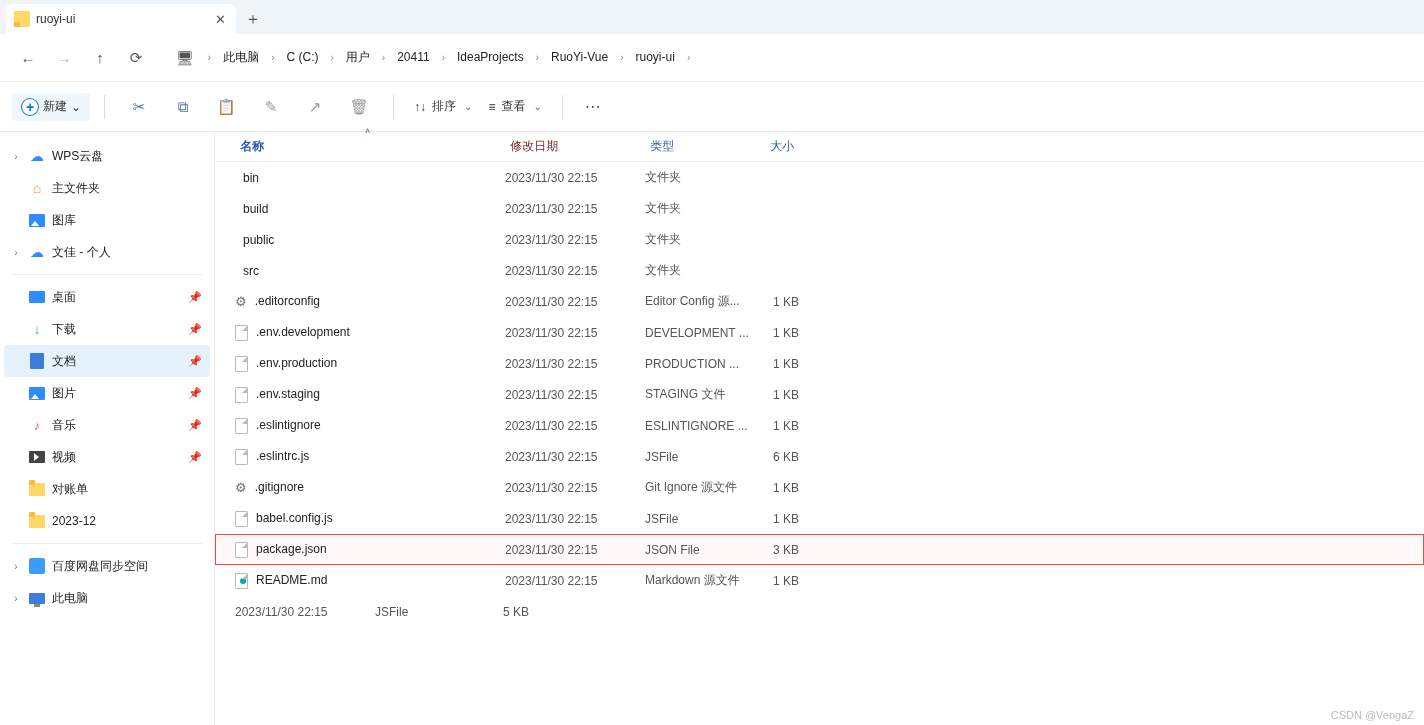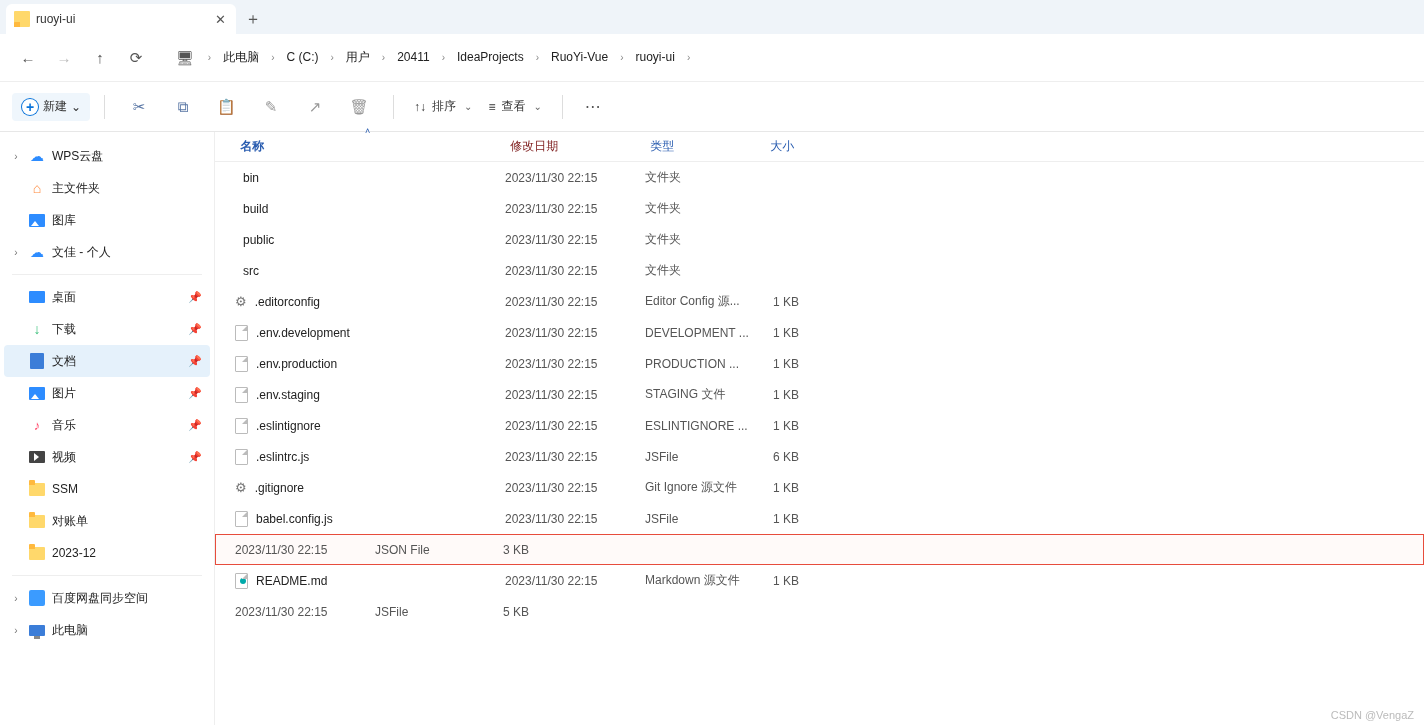--- a/index.html
+++ b/index.html
@@ -49,21 +49,21 @@
   .content { flex: 1; display: flex; flex-direction: column; }
   .col-header { display: flex; height: 30px; align-items: center; border-bottom: 1px solid #eee; color: #2a5db0; font-size: 12px; padding-left: 20px;}
   .col-name { width: 270px; display:flex; align-items:center; gap:4px;}
   .col-date { width: 140px; }
   .col-type { width: 120px; }
   .col-size { width: 80px; }
   .col-header .col-name { color:#2a5db0;}
   .col-header .sort-caret{ font-size:9px; color:#2a5db0; position:relative; top:-16px; left:130px;}
   .rows { flex:1; overflow:auto; }
   .row { display:flex; align-items:center; height:31px; padding-left:20px; cursor:pointer; position:relative;}
-  .row .cell-name { width:270px; display:flex; align-items:center; gap:8px; color:#222;}
+  .row .cell-name { width:270px; display:flex; align-items:flex-start; gap:8px; color:#222;}
   .row .cell-date { width:140px; color:#555;}
   .row .cell-type { width:120px; color:#555;}
   .row .cell-size { width:80px; color:#555;margin-left:8px;}
   .row.highlight { outline: 1px solid #e74c3c; outline-offset:-1px; background: #fffaf9;}
   .file-ic { width:16px; height:16px; display:flex; align-items:center; justify-content:center; font-size:12px; }
   .file-ic.doc { border:1px solid #bbb; border-radius:1px; width:13px; height:16px; position:relative; background:#fff;}
   .file-ic.doc::after{content:''; position:absolute; top:0; right:0; width:5px; height:5px; background:linear-gradient(135deg,#fff 49%, #bbb 51%);}
   .cloud-blue { color:#2d8cff; font-size:14px;}
   .home-ic { color:#ff8a3d; font-size:14px;}
   .pic-ic { background:#2d8cff; width:16px; height:13px; border-radius:1px; position:relative;}
@@ -215,27 +215,20 @@
             <span class="video-ic"></span>
           </span>
           <span class="lbl">视频</span>
           <span class="pin">📌</span>
         </div>
         <div class="side-item">
           <span class="exp hidden">›</span>
           <span class="icn">
             <span class="folder-yellow"></span>
           </span>
-          <span class="lbl">SSM</span>
-        </div>
-        <div class="side-item">
-          <span class="exp hidden">›</span>
-          <span class="icn">
-            <span class="folder-yellow"></span>
-          </span>
           <span class="lbl">对账单</span>
         </div>
         <div class="side-item">
           <span class="exp hidden">›</span>
           <span class="icn">
             <span class="folder-yellow"></span>
           </span>
           <span class="lbl">2023-12</span>
         </div>
       </div>
@@ -381,20 +374,26 @@
             <span class="icn">
               <span class="file-ic doc"></span>
             </span>
             <span>babel.config.js</span>
           </div>
           <div class="cell-date">2023/11/30 22:15</div>
           <div class="cell-type">JSFile</div>
           <div class="cell-size">1 KB</div>
         </div>
         <div class="row highlight">
+          <div class="cell-name">
+            <span class="icn">
+              <span class="file-ic doc"></span>
+            </span>
+            <span>package.json</span>
+          </div>
           <div class="cell-date">2023/11/30 22:15</div>
           <div class="cell-type">JSON File</div>
           <div class="cell-size">3 KB</div>
         </div>
         <div class="row">
           <div class="cell-name">
             <span class="icn">
               <span class="file-ic doc">
                 <span class="mkdown-dot"></span>
               </span>

